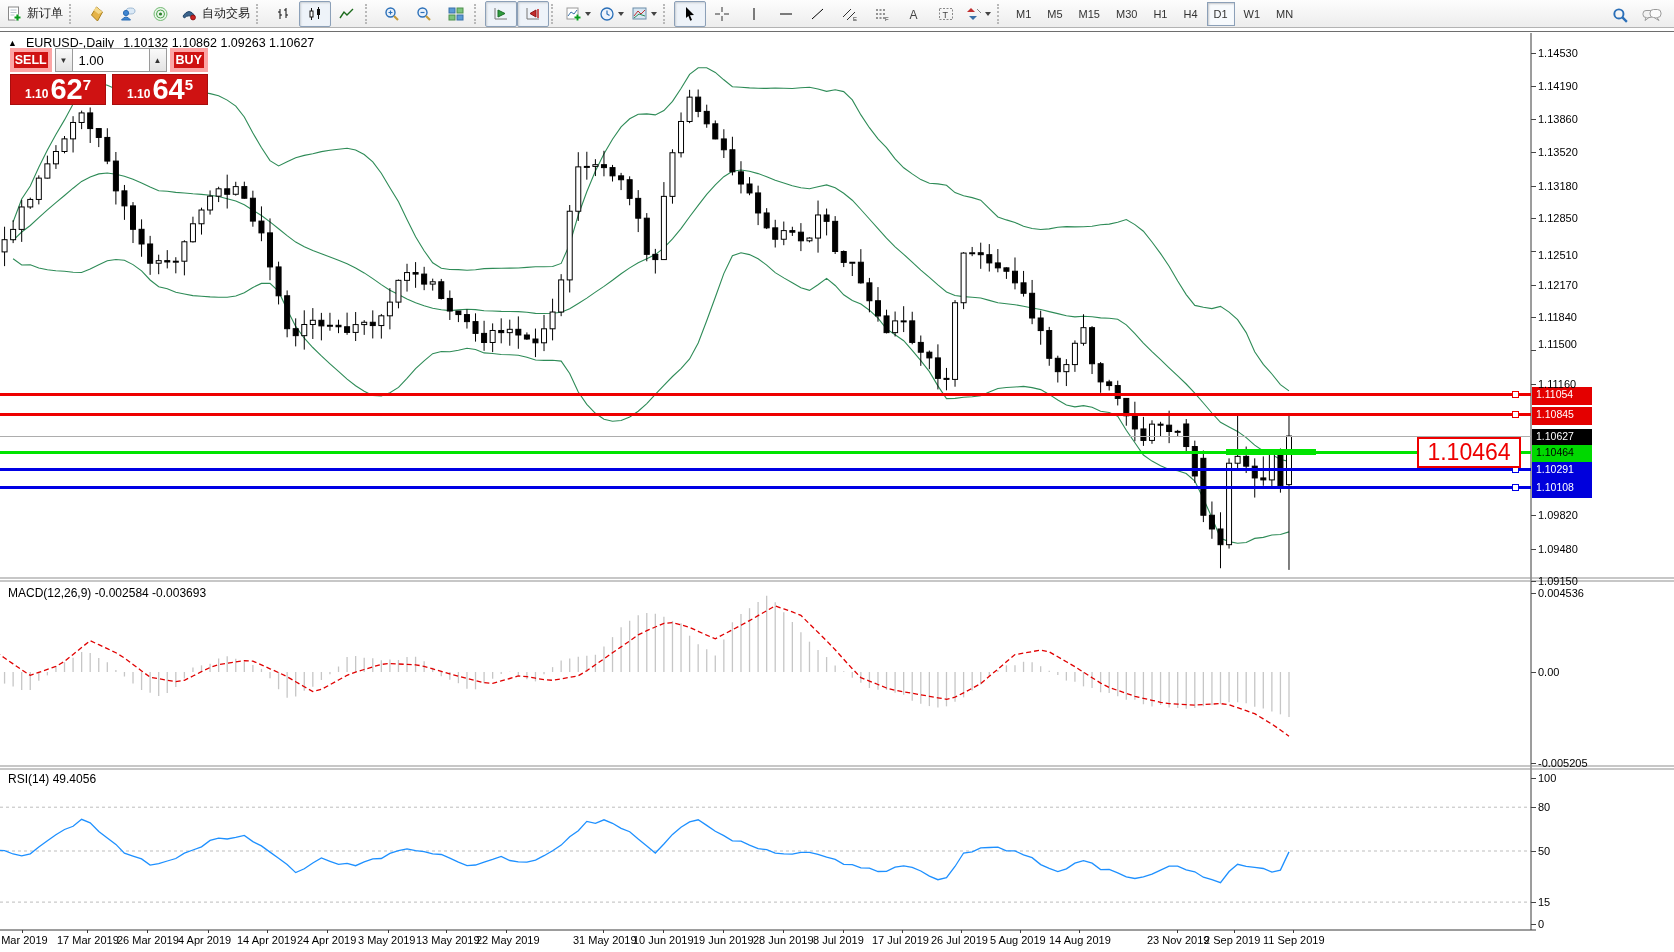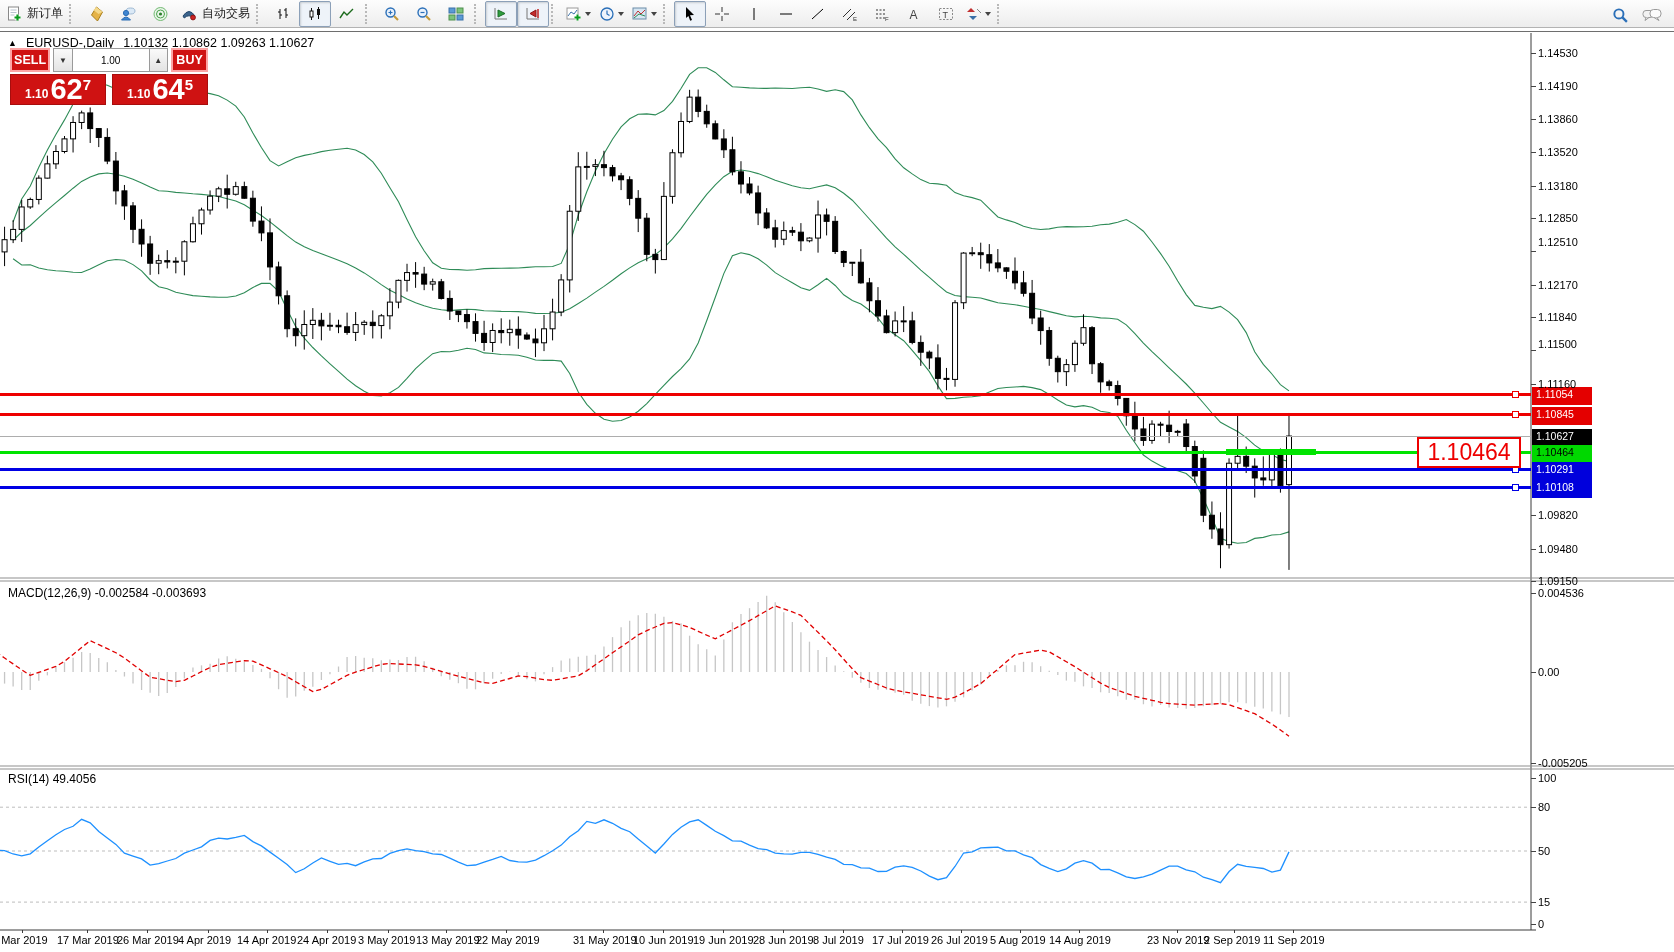--- a/index.html
+++ b/index.html
@@ -21,26 +21,26 @@
   .tf.active{border:1px solid #8ca0b8;background:#f7fafd;box-shadow:inset 1px 1px 2px rgba(0,0,0,.2);}
   #tb-right{position:absolute;right:6px;top:2px;display:flex;}
   
   #chartarea{position:absolute;left:0;top:30px;width:1674px;height:922px;background:#fff;}
   .hsep{position:absolute;left:0;width:1674px;height:1px;background:#8f8f8f;}
   #title{position:absolute;left:8px;top:6px;font-size:12.5px;color:#000;display:flex;gap:9px;align-items:center;}
   .ind-label{position:absolute;left:8px;font-size:12px;color:#000;}
   
   #trade{position:absolute;left:10px;top:18px;width:198px;}
   #trade .row1{display:flex;height:24px;}
-  .redbtn{background:#cf1212;border:2px solid #fca5a5;color:#fff;font-size:12.5px;font-weight:600;
+  .redbtn{background:#cf1212;border:4px solid #fca5a5;color:#fff;font-size:12.5px;font-weight:600;
     display:flex;align-items:center;justify-content:center;}
   .spin{width:21px;background:linear-gradient(#fafafa,#e3e3e3);border:1px solid #9a9a9a;
     display:flex;align-items:center;justify-content:center;font-size:8px;color:#333;}
   #vol{width:64px;border:1px solid #9a9a9a;border-left:none;border-right:none;
-    text-align:center;padding:10px 6px;font-size:10px;font-family:"Liberation Sans",sans-serif;}
+    text-align:left;padding:10px 6px;font-size:13px;font-family:"Liberation Sans",sans-serif;}
   #trade .row2{display:flex;margin-top:2px;height:31px;gap:6px;}
   .bigbox{flex:1;background:#cf1212;border:1px solid #a80d0d;color:#fff;display:flex;
     align-items:flex-end;justify-content:center;padding-bottom:1px;}
   .bigbox .small{font-size:12px;margin-right:2px;margin-bottom:2px;font-weight:bold;}
   .bigbox .big{font-size:29px;font-weight:700;line-height:27px;}
   .bigbox .sup{font-size:15px;font-weight:700;align-self:flex-start;margin-top:1px;}
   
   .lvl{position:absolute;left:0;}
   .badge{position:absolute;left:1532px;width:60px;height:18px;font-size:10.5px;line-height:15px;
     padding-left:4px;box-sizing:border-box;white-space:nowrap;}
@@ -225,20 +225,31 @@
   </div>
   <div class="tb">
     <svg width="16" height="16" viewBox="0 0 16 16">
         <polygon points="5,2 9,6 1,6" fill="#c03030"></polygon>
         <polygon points="7,14 11,10 3,10" fill="#3a70a8"></polygon>
         <path d="M11 3 L15 7" stroke="#888"></path>
       </svg>
     <span class="caret"></span>
   </div>
   <div class="grip"></div>
+  <div id="tf-bar" style="display:flex;">
+      <div class="tf">M1</div>
+      <div class="tf">M5</div>
+      <div class="tf">M15</div>
+      <div class="tf">M30</div>
+      <div class="tf">H1</div>
+      <div class="tf">H4</div>
+      <div class="tf active">D1</div>
+      <div class="tf">W1</div>
+      <div class="tf">MN</div>
+    </div>
   <div id="tb-right">
     <div class="tb">
       <svg width="17" height="17" viewBox="0 0 16 16">
           <circle cx="6.5" cy="6.5" r="4.3" fill="none" stroke="#2a6fb8" stroke-width="1.8"></circle>
           <path d="M9.8 9.8 L14 14" stroke="#2a6fb8" stroke-width="2.2"></path>
         </svg>
     </div>
     <div class="tb">
       <svg width="20" height="17" viewBox="0 0 20 16">
           <rect x="1" y="3" width="10" height="7" rx="3" fill="#f2f2f2" stroke="#9a9a9a"></rect>
@@ -798,21 +809,21 @@
       <div class="tick-label" style="top:56.4px">1.14190</div>
       <div class="tickmark" style="top:88.8px"></div>
       <div class="tick-label" style="top:88.8px">1.13860</div>
       <div class="tickmark" style="top:122.1px"></div>
       <div class="tick-label" style="top:122.1px">1.13520</div>
       <div class="tickmark" style="top:155.5px"></div>
       <div class="tick-label" style="top:155.5px">1.13180</div>
       <div class="tickmark" style="top:187.9px"></div>
       <div class="tick-label" style="top:187.9px">1.12850</div>
       <div class="tickmark" style="top:221.2px"></div>
-      <div class="tick-label" style="top:212px">1.12510</div>
+      <div class="tick-label" style="top:225px">1.12510</div>
       <div class="tickmark" style="top:254.6px"></div>
       <div class="tick-label" style="top:254.6px">1.12170</div>
       <div class="tickmark" style="top:287.0px"></div>
       <div class="tick-label" style="top:287.0px">1.11840</div>
       <div class="tickmark" style="top:320.4px"></div>
       <div class="tick-label" style="top:314px">1.11500</div>
       <div class="tickmark" style="top:353.7px"></div>
       <div class="tick-label" style="top:353.7px">1.11160</div>
       <div class="tickmark" style="top:485.2px"></div>
       <div class="tick-label" style="top:485.2px">1.09820</div>

